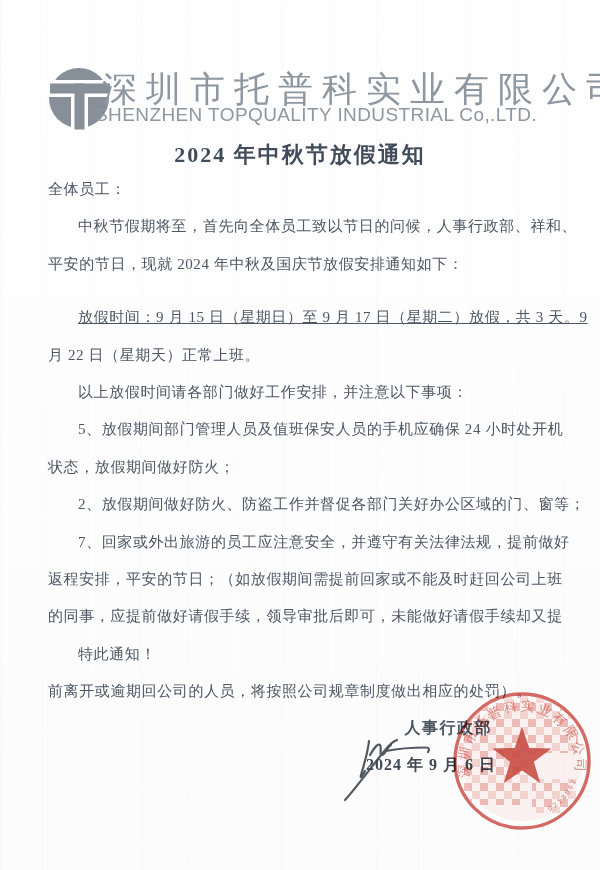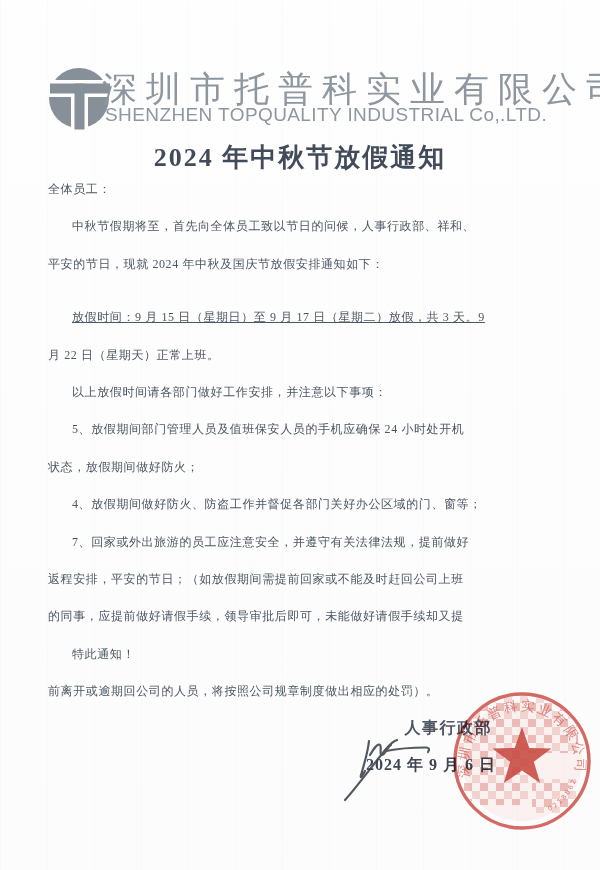--- a/index.html
+++ b/index.html
@@ -35,39 +35,38 @@
     font-weight: 400;
   }
   .company-en {
     position: absolute;
     left: 95px; top: 104px;
     font-family: "Liberation Sans", "DejaVu Sans", sans-serif;
     font-size: 19px;
     letter-spacing: 0.4px;
     color: #8e96a0;
     white-space: nowrap;
-    margin-left: 10px;
   }
   .doc-title {
     position: absolute;
     left: 0; right: 0; top: 140px;
     text-align: center;
-    font-size: 26px;
+    font-size: 22px;
     font-weight: bold;
     color: #414b59;
     letter-spacing: 2px;
   }
 
   
   .body-text {
     position: absolute;
     left: 48px; right: 44px; top: 171px;
   }
   .ln {
-    font-size: 12px;
+    font-size: 15px;
     line-height: 37.4px;
     height: 37.4px;
     white-space: nowrap;
     overflow: visible;
     letter-spacing: 0.6px;
     color: #4d5663;
   }
   .ln.ind { text-indent: 2em; }
   .ln.gap { margin-top: 16px; text-decoration: underline; }
 
@@ -124,21 +123,21 @@
 
   <div class="body-text">
     <p class="ln">全体员工：</p>
     <p class="ln ind">中秋节假期将至，首先向全体员工致以节日的问候，人事行政部、祥和、</p>
     <p class="ln">平安的节日，现就 2024 年中秋及国庆节放假安排通知如下：</p>
     <p class="ln ind gap">放假时间：9 月 15 日（星期日）至 9 月 17 日（星期二）放假，共 3 天。9</p>
     <p class="ln">月 22 日（星期天）正常上班。</p>
     <p class="ln ind">以上放假时间请各部门做好工作安排，并注意以下事项：</p>
     <p class="ln ind">5、放假期间部门管理人员及值班保安人员的手机应确保 24 小时处开机</p>
     <p class="ln">状态，放假期间做好防火；</p>
-    <p class="ln ind">4、放假期间做好防火、防盗工作并督促各部门关好办公区域的门、窗等；</p>
+    <p class="ln ind">2、放假期间做好防火、防盗工作并督促各部门关好办公区域的门、窗等；</p>
     <p class="ln ind">7、回家或外出旅游的员工应注意安全，并遵守有关法律法规，提前做好</p>
     <p class="ln">返程安排，平安的节日；（如放假期间需提前回家或不能及时赶回公司上班</p>
     <p class="ln">的同事，应提前做好请假手续，领导审批后即可，未能做好请假手续却又提</p>
     <p class="ln ind">特此通知！</p>
     <p class="ln">前离开或逾期回公司的人员，将按照公司规章制度做出相应的处罚）。</p>
   </div>
 
   <div class="dept">人事行政部</div>
   <div class="date">2024 年 9 月 6 日</div>
 

